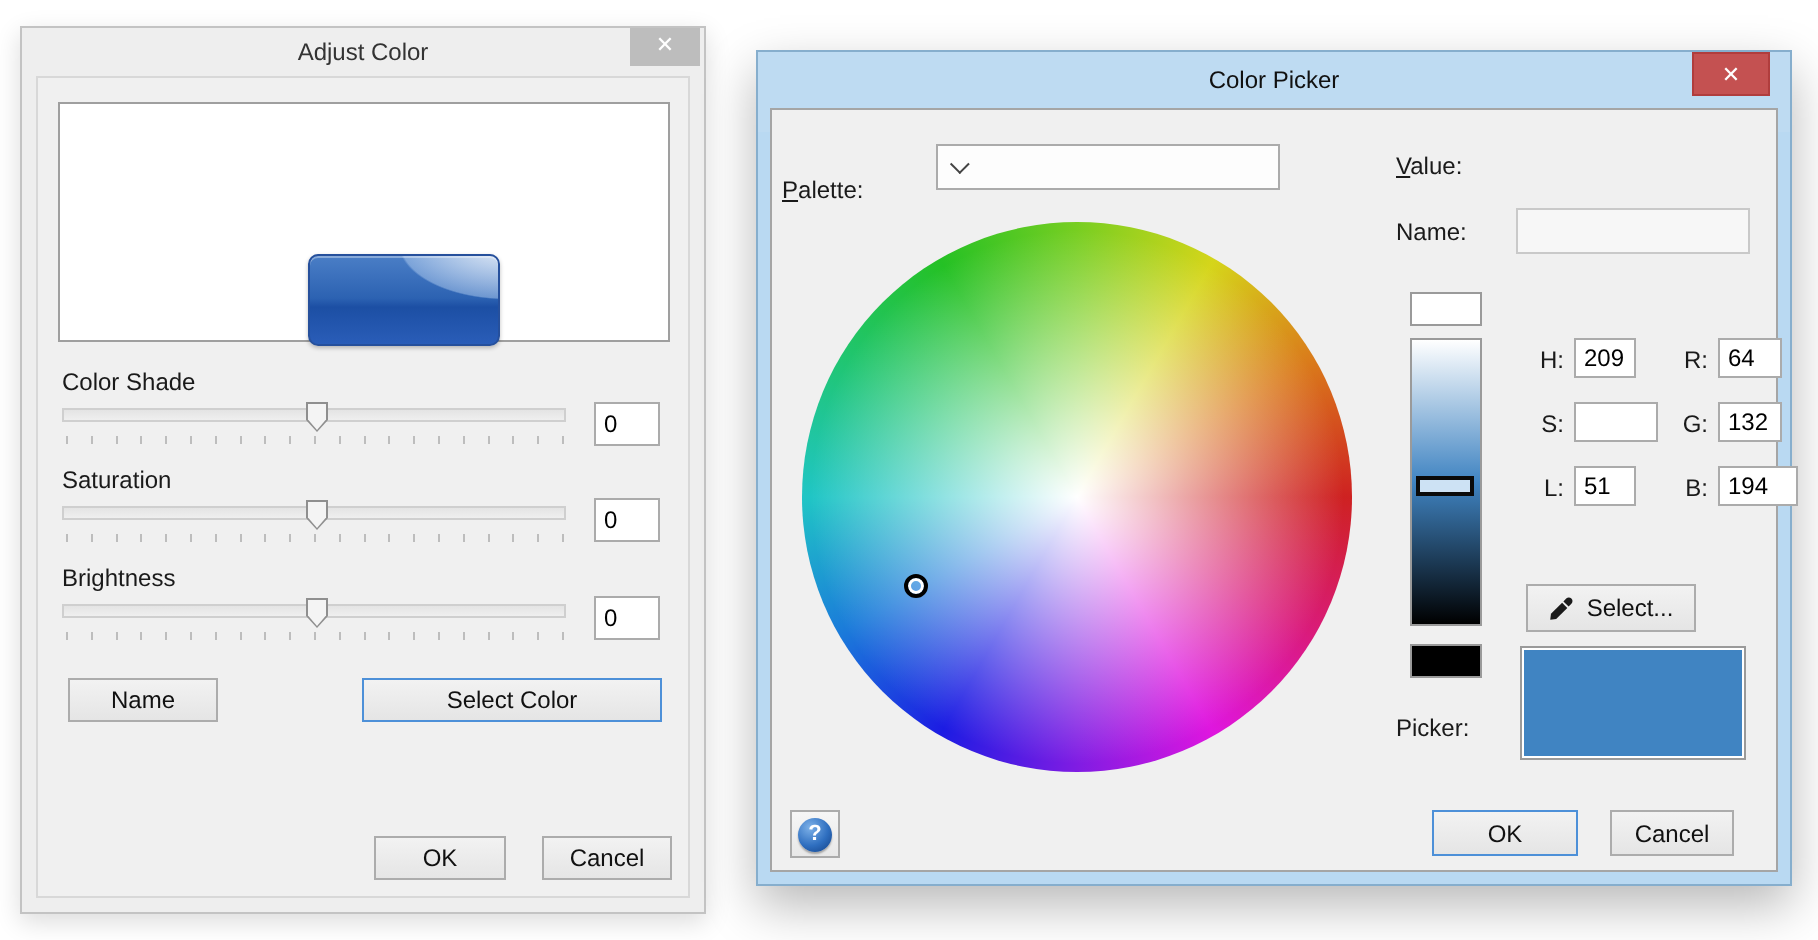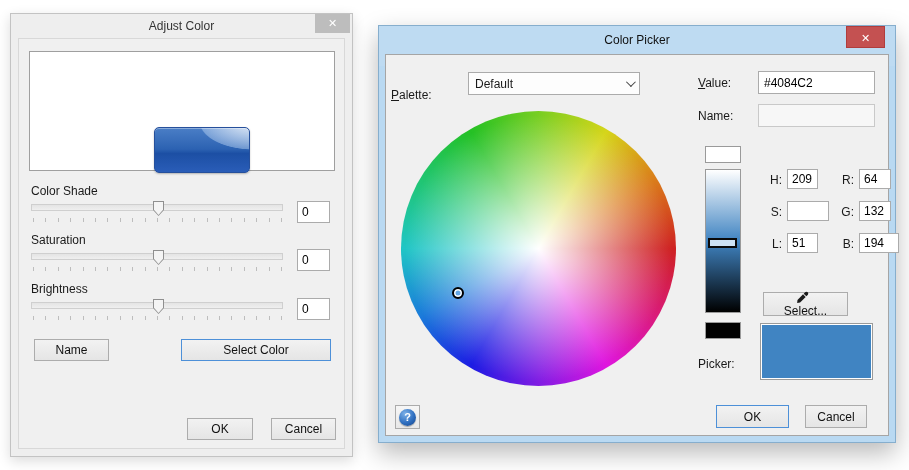--- a/index.html
+++ b/index.html
@@ -30,21 +30,21 @@
   .slider-thumb { position:absolute; left:142px; width:11px; height:15px; background:#8f8f8f;
                   clip-path:polygon(0 0,100% 0,100% 60%,50% 100%,0 60%); }
   .slider-thumb .in { position:absolute; inset:1px; background:#f4f4f4;
                   clip-path:polygon(0 0,100% 0,100% 60%,50% 100%,0 60%); }
   .slider-ticks { position:absolute; left:22px; width:249px; height:4px;
                   background:repeating-linear-gradient(to right,#bdbdbd 0 1px,transparent 1px 12.4px); }
   .numbox { position:absolute; left:286px; width:33px; height:22px; border:1px solid #ababab;
             background:#fff; padding-left:4px; font:12px "Liberation Sans",sans-serif; }
   .btn { position:absolute; background:linear-gradient(#f2f2f2,#e5e5e5); border:1px solid #acacac;
          text-align:left; font:12px "Liberation Sans",sans-serif; color:#111;
-         display:flex; align-items:center; justify-content:center; cursor:default;flex-direction:column; }
+         display:flex; align-items:center; justify-content:center; cursor:default; }
   .btn.default { border:1px solid #4d90d8; }
 
   
   .dlg-right { left:378px; top:25px; width:518px; height:418px; background:#b9d9f2;
                border:1px solid #86aecd; box-shadow:0 10px 24px rgba(0,0,0,.28); }
   .dlg-right .titlebar { position:absolute; left:0; top:0; width:100%; height:40px; text-align:center;
                          line-height:28px; color:#111; }
   .dlg-right .closebtn { position:absolute; left:467px; top:0; width:39px; height:22px;
                          color:#fff; text-align:center; line-height:22px; font-size:11px;
                          background:#c45151; border:1px solid #b03d3d; cursor:default; }
@@ -140,26 +140,24 @@
   <div class="titlebar" style="background: rgb(190, 219, 242);">
     <span>Color Picker</span>
   </div>
   <div class="closebtn">
     <span>✕</span>
   </div>
   <div class="content"></div>
 
   <div class="lbl" style="left:12px; top:62px"><span class="ak">P</span><span>alette:</span></div>
   <div class="combo">
-    <span class="txt">Default</span>
     <span class="chev"></span>
   </div>
 
   <div class="lbl" style="left:319px; top:50px"><span class="ak">V</span><span>alue:</span></div>
-  <input class="textbox" style="left: 379px; top: 45px; width: 117px;" value="#4084C2">
 
   <div class="lbl" style="left:319px; top:83px">Name:</div>
   <input class="textbox" style="left: 379px; top: 78px; width: 117px;" disabled="" value="">
 
   <div class="wheel"></div>
   <div class="wheel-marker"></div>
 
   <div class="swatch-small" style="top:120px; background:#fff"></div>
   <div class="lumbar"></div>
   <div class="lumhandle"></div>

